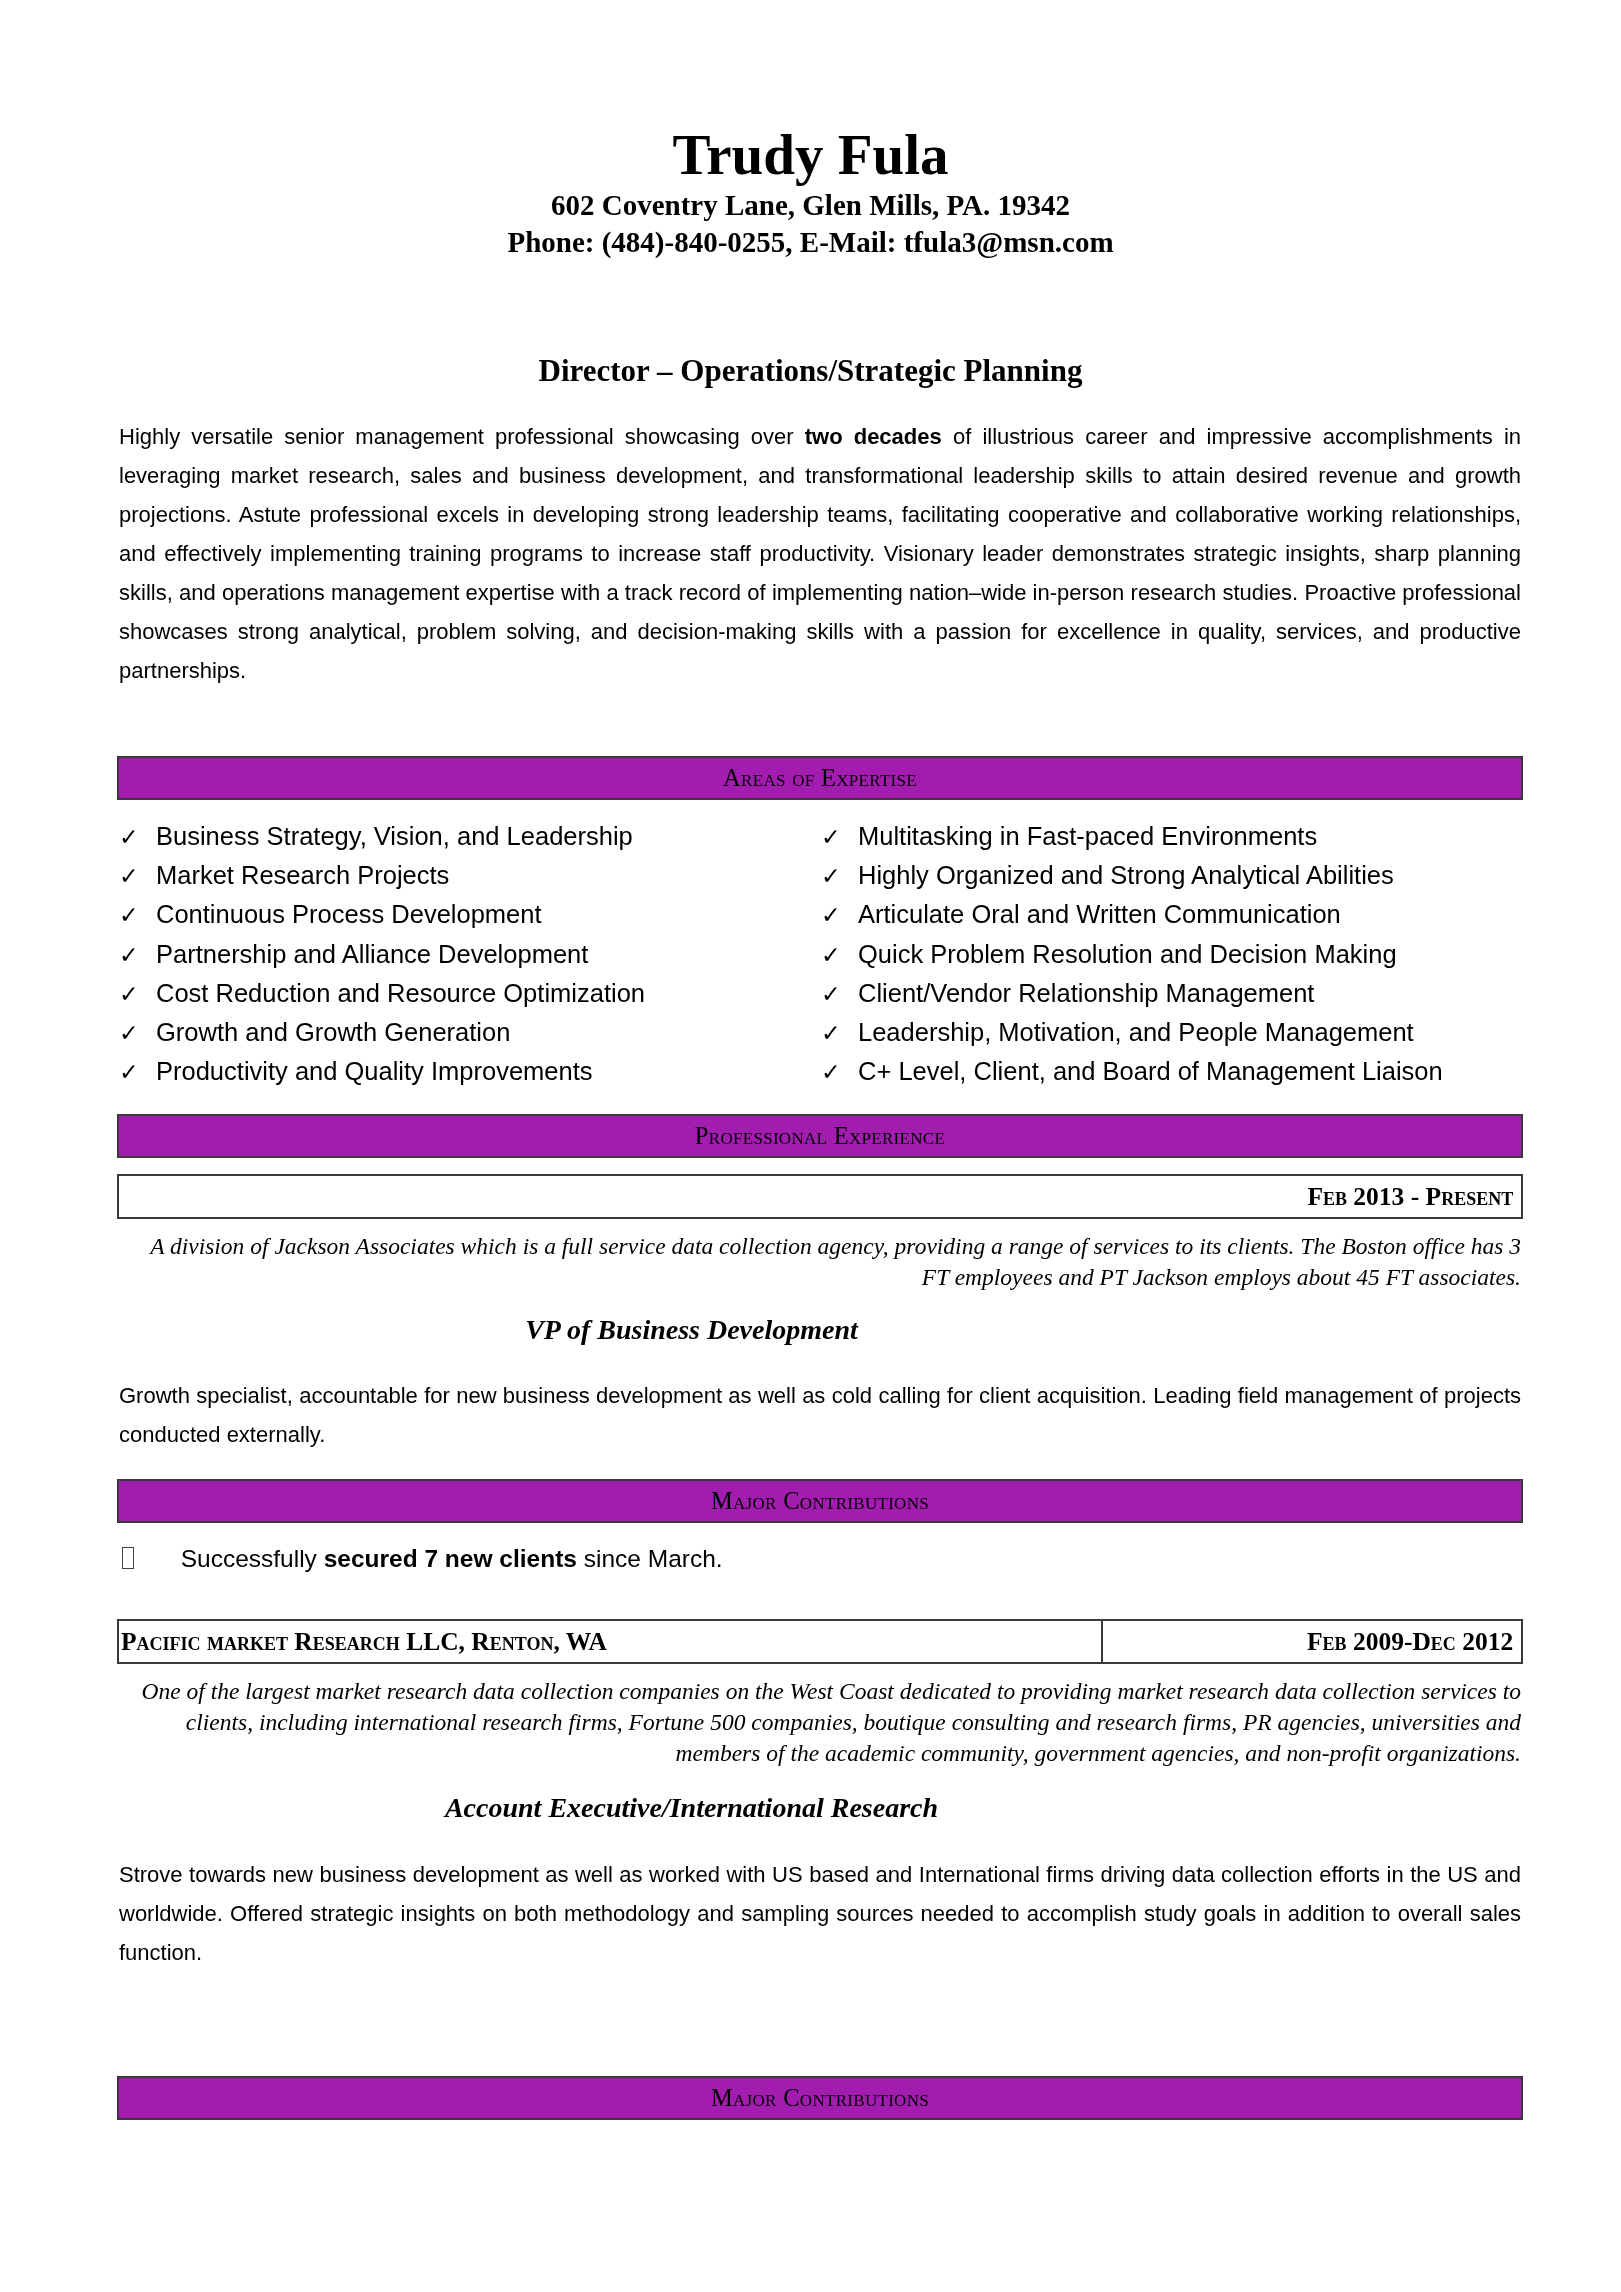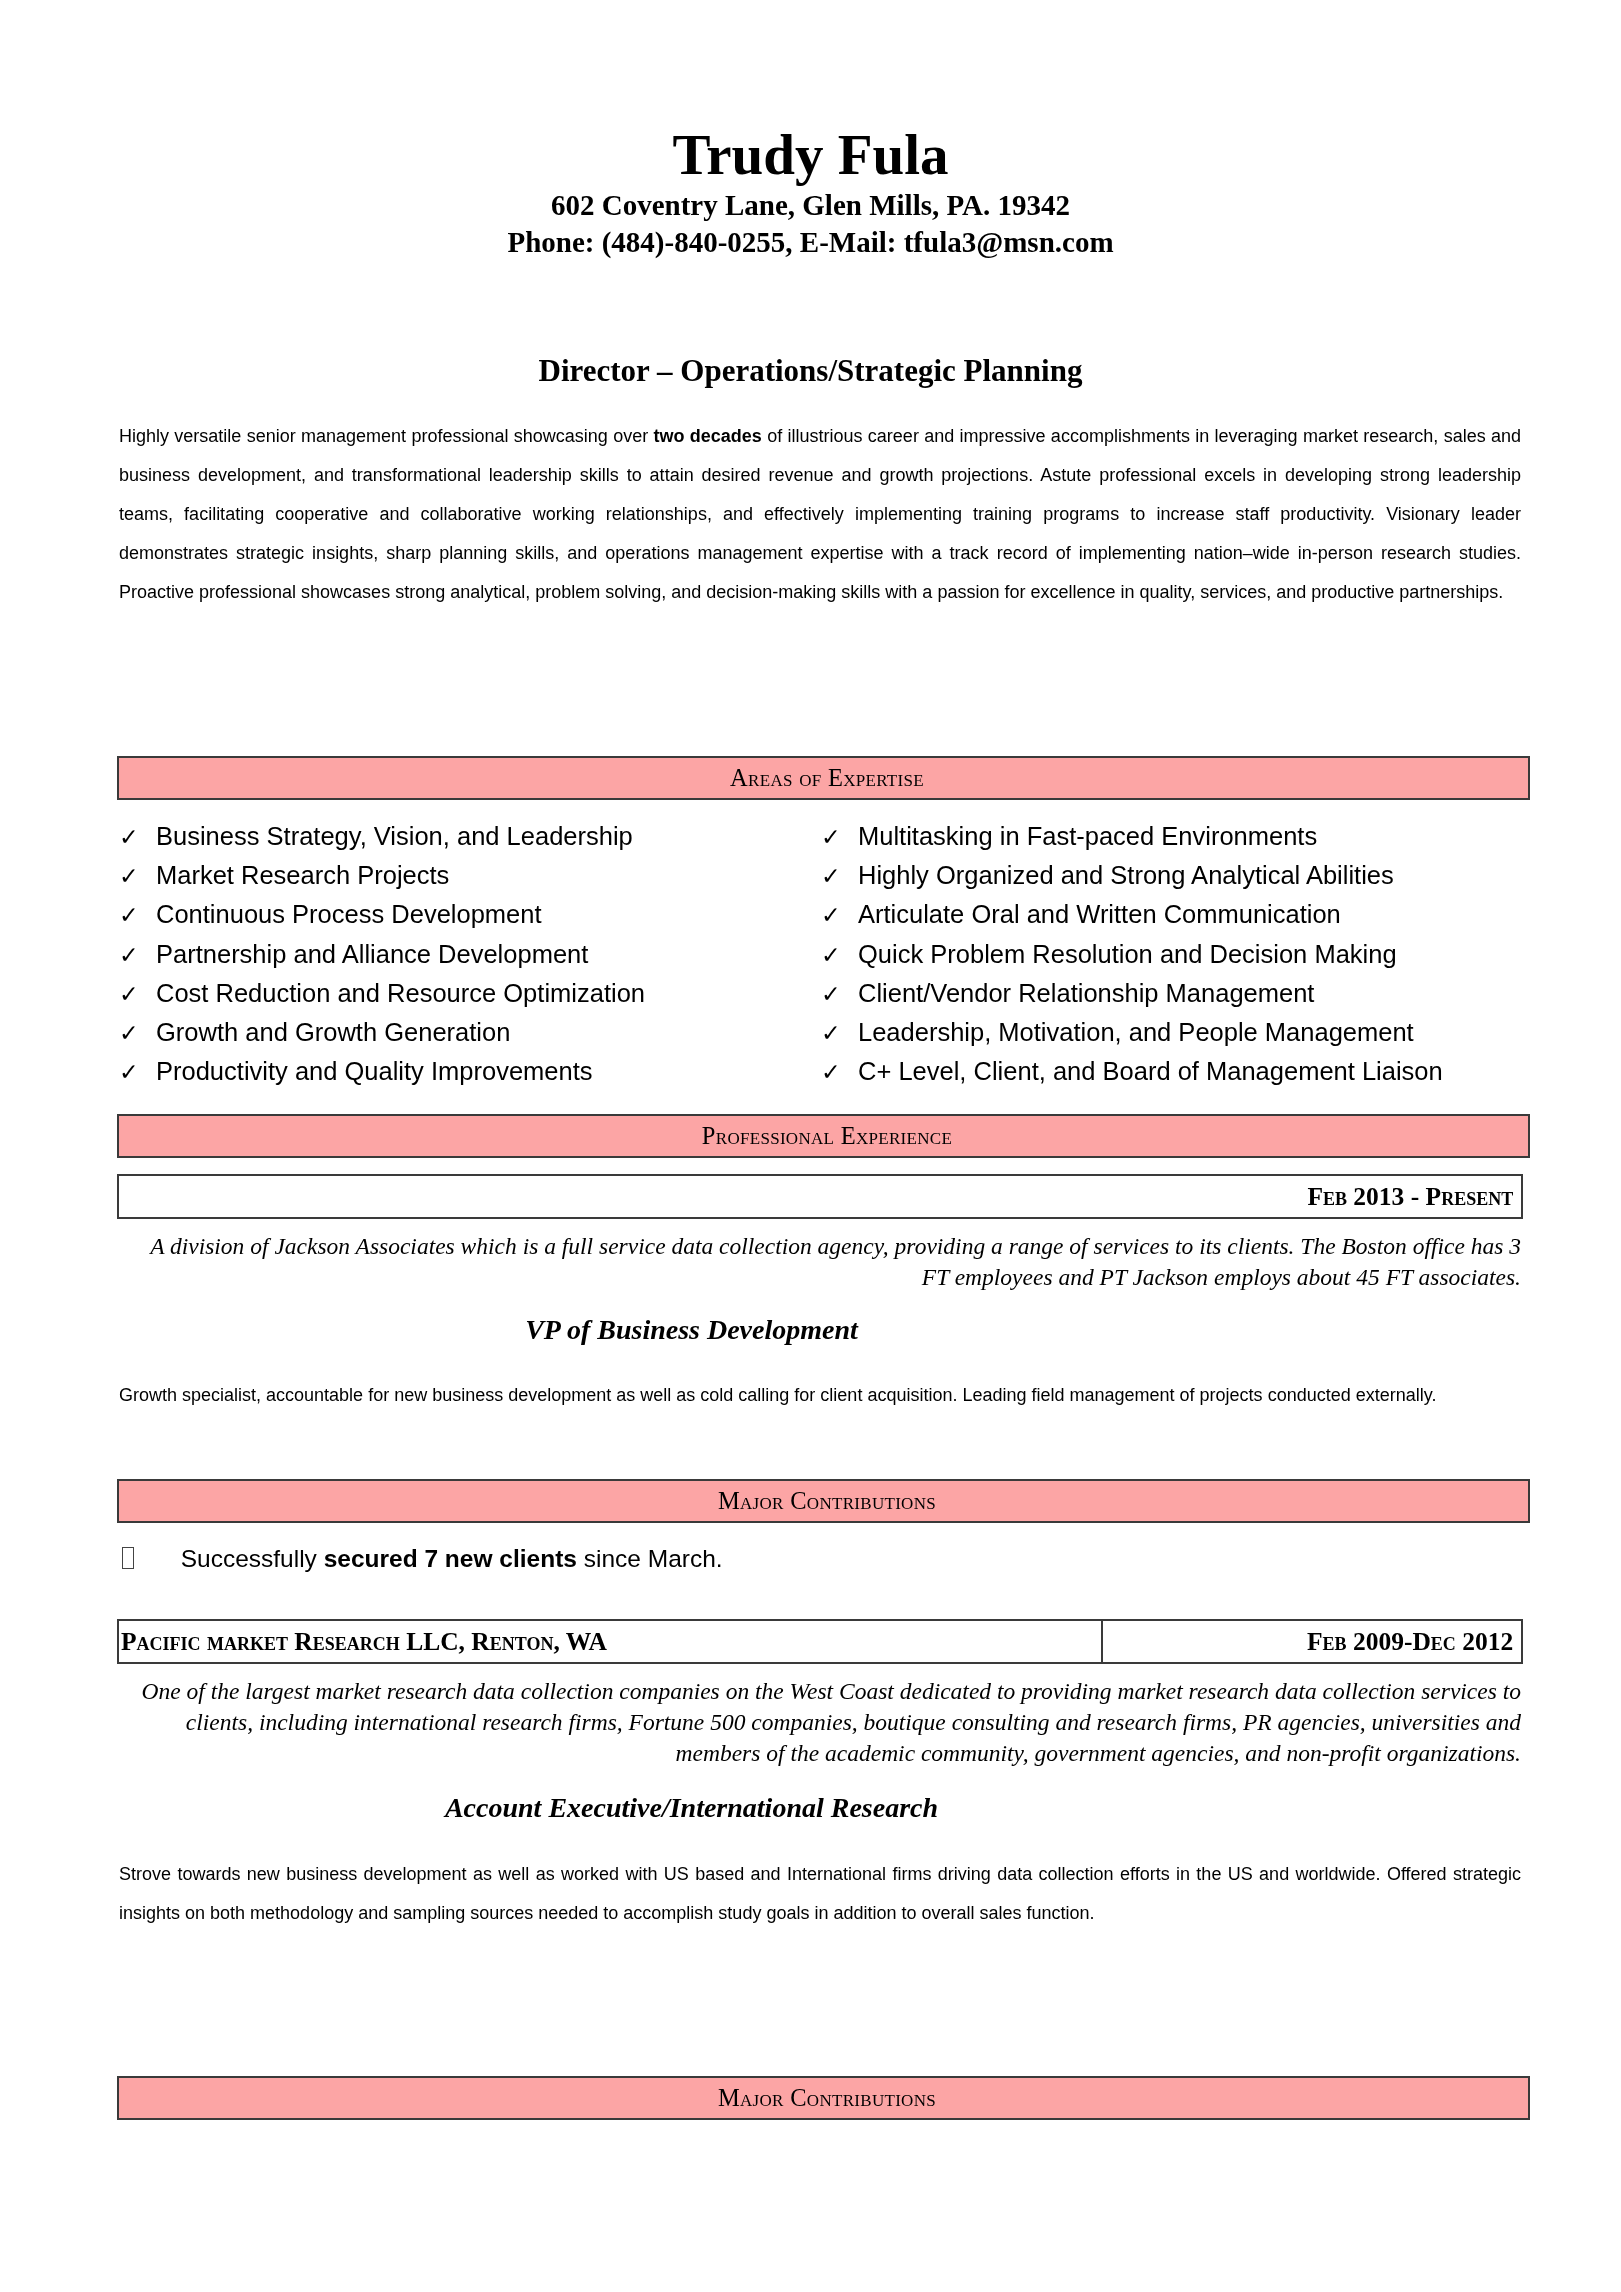--- a/index.html
+++ b/index.html
@@ -7,26 +7,26 @@
     .abs { position: absolute; }
     .serif { font-family: "Liberation Serif", "DejaVu Serif", serif; }
     .sans { font-family: "Liberation Sans", "DejaVu Sans", sans-serif; }
     .center { left: 0; width: 1621px; text-align: center; }
 
     .name { top: 120px; font-size: 57px; font-weight: bold; line-height: 69px; }
     .addr { top: 188px; font-size: 29px; font-weight: bold; line-height: 35px; }
     .phone { top: 225px; font-size: 29px; font-weight: bold; line-height: 35px; }
     .headline { top: 351px; font-size: 31px; font-weight: bold; line-height: 39px; }
 
-    .para { left: 119px; width: 1402px; font-size: 18px; line-height: 39px; text-align: justify; }
+    .para { left: 119px; width: 1402px; font-size: 22px; line-height: 39px; text-align: justify; }
     .para b { font-weight: bold; }
     .summary { top: 417px; }
 
-    .bar { left: 117px; width: 1402px; height: 40px; background: #fca5a5; border: 2px solid #3a3a3a; box-sizing: content-box;
-           display: flex; align-items: center; justify-content: center; padding-left: 7px; }
+    .bar { left: 117px; width: 1402px; height: 40px; background: #a21caf; border: 2px solid #3a3a3a; box-sizing: content-box;
+           display: flex; align-items: center; justify-content: center; }
     .bar span { font-family: "Liberation Serif", "DejaVu Serif", serif; font-variant: small-caps; font-size: 24.5px; letter-spacing: 0.3px; }
 
     .skills { top: 817px; left: 119px; width: 1402px; }
     .skill { position: absolute; font-size: 25.5px; line-height: 39px; white-space: nowrap; }
     .skill .chk { display: inline-block; width: 37px; font-size: 23.5px; }
 
     .company-row { left: 117px; width: 1402px; height: 41px; border: 2px solid #3a3a3a; display: flex; }
     .company-row .cell-l { height: 100%; border-right: 2px solid #3a3a3a; display: flex; align-items: center; padding-left: 2px; box-sizing: border-box; }
     .company-row .cell-r { flex: 1; height: 100%; display: flex; align-items: center; justify-content: flex-end; padding-right: 7.8px; box-sizing: border-box; }
     .company-row span { font-family: "Liberation Serif", "DejaVu Serif", serif; font-variant: small-caps; font-weight: bold; font-size: 25.5px; }

